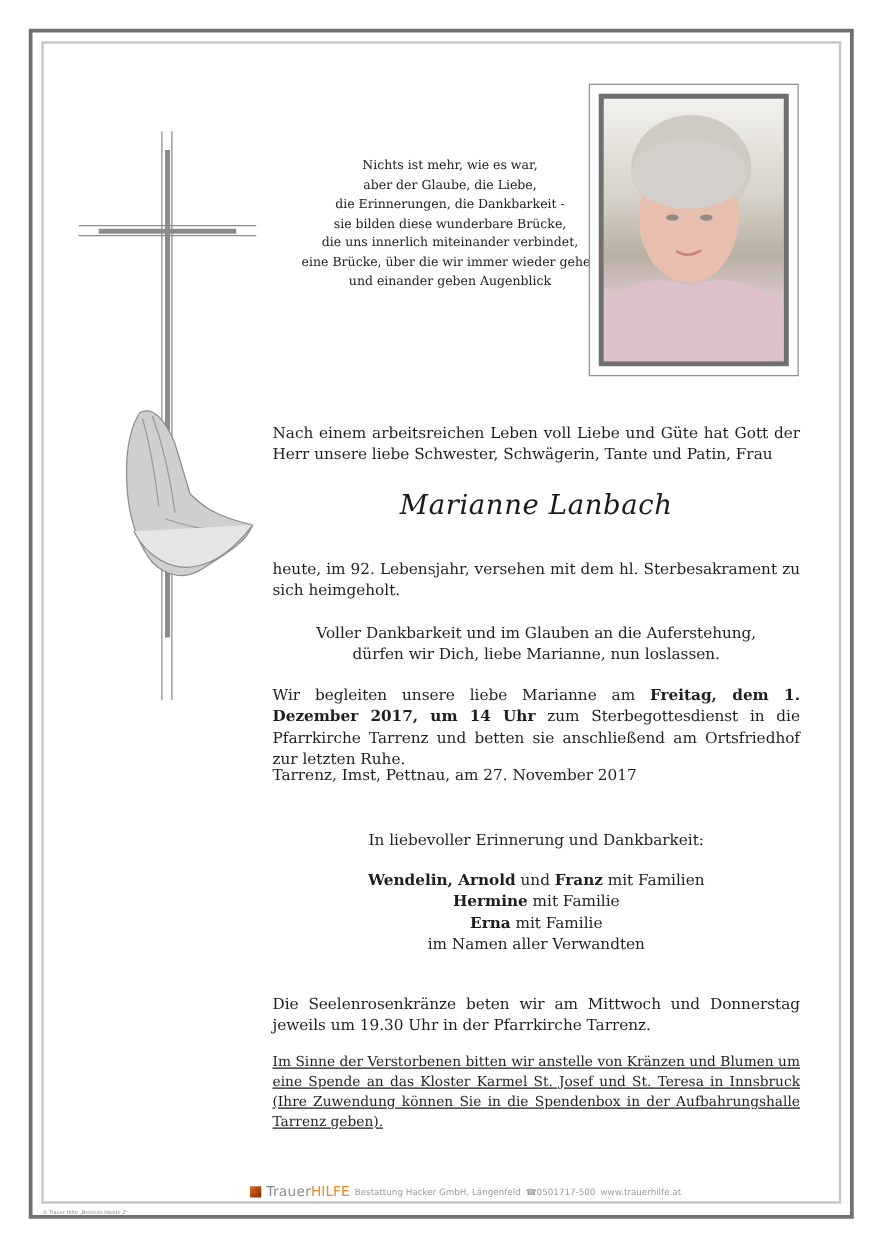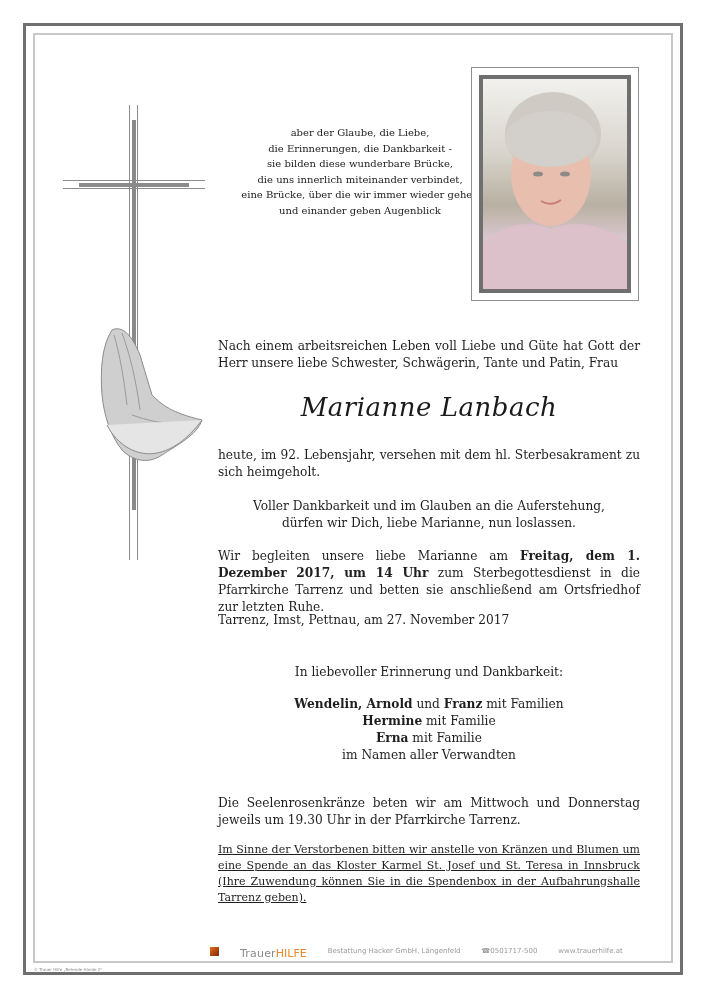--- a/index.html
+++ b/index.html
@@ -25,25 +25,25 @@
     .photo-frame { position:absolute; left:471px; top:67px; width:168px; height:234px;
       border:1px solid #8f8f8f; box-sizing:border-box; background:#fff; }
     .photo-inner { position:absolute; left:479px; top:75px; width:152px; height:218px;
       border:4px solid #6f6f6f; box-sizing:border-box; overflow:hidden;
       background:linear-gradient(180deg,#f2f1ee 0%,#d9d5cd 35%,#b8b0a2 60%,#d8c6cc 75%,#dcc3cb 100%); }
 
     .main { position:absolute; left:218px; width:422px; font-size:12.2px; line-height:17px; color:#1f1f1f; }
     .justify { text-align:justify; text-align-last:left; }
     .center { text-align:center; }
     .name { position:absolute; left:218px; top:392px; width:422px; text-align:center;
-      font-family:"DejaVu Serif", serif; font-style:italic; font-size:26px; color:#1a1a1a; letter-spacing:0.5px; }
+      font-family:"DejaVu Serif", serif; font-style:italic; font-size:22px; color:#1a1a1a; letter-spacing:0.5px; }
     b { font-weight:bold; }
 
-    .footer { position:absolute; left:210px; top:947px; font-family:"DejaVu Sans", sans-serif;
-      font-size:7px; color:#9a9a9a; white-space:nowrap; display:flex; align-items:flex-start; gap:21px; }
+    .footer { position:absolute; left:200px; top:947px; font-family:"DejaVu Sans", sans-serif;
+      font-size:7px; color:#9a9a9a; white-space:nowrap; display:flex; align-items:center; gap:4px; }
     .logo-box { width:9px; height:9px; background:linear-gradient(135deg,#e76b1a,#7a2a0a); display:inline-block; }
     .logo-a { font-size:11px; color:#8a8a8a; letter-spacing:0.2px; }
     .logo-b { font-size:11px; color:#e58a26; }
     .credit { position:absolute; left:34px; top:967px; font-family:"DejaVu Sans", sans-serif;
       font-size:4px; color:#8a8a8a; }
   </style>
 </head>
 <body>
 
 <div class="outer-frame"></div>
@@ -58,20 +58,21 @@
     <div class="cross-hbar"></div>
 </div>
 
 <svg class="hands" viewBox="0 0 118 145">
   <path d="M20 5 C30 0 40 10 48 30 L60 70 C70 80 80 88 110 95 C105 110 85 120 70 130 C55 140 40 135 30 125 C18 110 12 90 10 70 C8 45 10 20 20 5 Z" fill="#cfcfcf" stroke="#8c8c8c" stroke-width="1"></path>
   <path d="M22 10 C28 30 32 55 35 80 M30 8 C38 30 44 55 48 85 M40 90 C55 95 70 100 95 98" fill="none" stroke="#9a9a9a" stroke-width="1"></path>
   <path d="M15 100 C25 120 45 132 65 128 C80 125 95 115 110 95" fill="#e5e5e5" stroke="#8c8c8c" stroke-width="1"></path>
 </svg>
 
 <div class="poem">
+  <div>Nichts ist mehr, wie es war,</div>
   <div>aber der Glaube, die Liebe,</div>
   <div>die Erinnerungen, die Dankbarkeit -</div>
   <div>sie bilden diese wunderbare Brücke,</div>
   <div>die uns innerlich miteinander verbindet,</div>
   <div>eine Brücke, über die wir immer wieder gehen</div>
   <div>und einander geben Augenblick</div>
 </div>
 
 <div class="photo-frame"></div>
 <div class="photo-inner">

